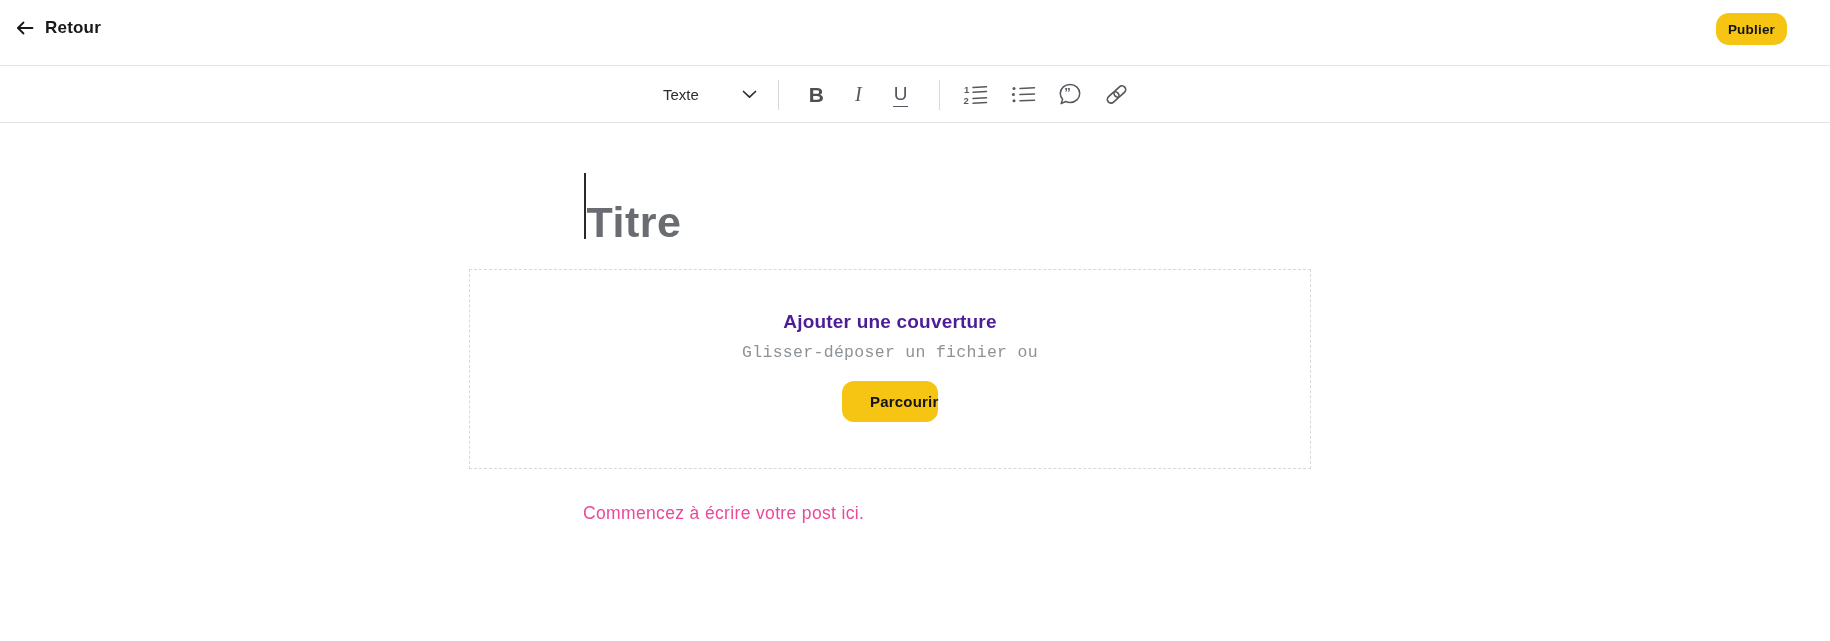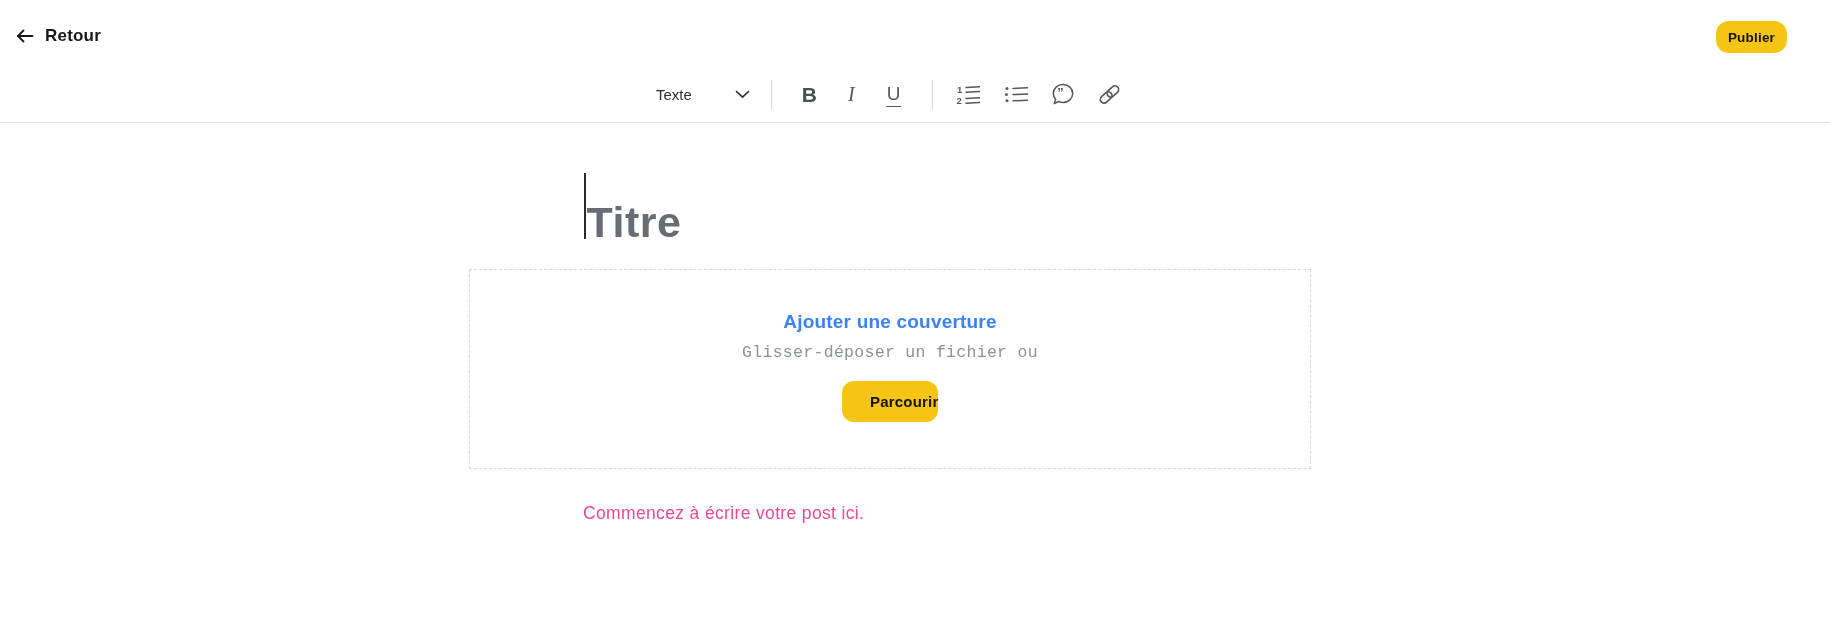--- a/index.html
+++ b/index.html
@@ -3,21 +3,21 @@
 <meta charset="utf-8">
 <style>
   * { margin: 0; padding: 0; box-sizing: border-box; }
   html, body { width: 1830px; height: 641px; background: #fff; }
   body { font-family: "Liberation Sans", "DejaVu Sans", sans-serif; position: relative; overflow: hidden; }
 
   .page { position: absolute; inset: 0; background: #ffffff; }
 
   
   .topbar {
-    position: absolute; left: 0; top: 8px; width: 1830px; height: 66px;
+    position: absolute; left: 0; top: 0; width: 1830px; height: 66px;
     background: #fff; border-bottom: 1px solid #e3e3e3;
   }
   .back-btn {
     position: absolute; left: 16px; top: 13px; height: 30px;
     display: flex; align-items: center; gap: 11px;
     background: none; border: none; cursor: pointer;
     font-family: inherit; font-size: 17px; font-weight: 700; color: #16181a;
     letter-spacing: 0.2px;
   }
   .publish-btn {
@@ -35,21 +35,21 @@
   .toolbar-inner {
     position: absolute; left: 656px; top: 0; height: 57px;
     display: flex; align-items: center;
   }
   .tb-btn {
     background: none; border: none; cursor: pointer; padding: 0;
     display: flex; align-items: center; color: #515559;
     font-family: inherit;
   }
   .block-select { gap: 43px; color: #2b2d30; }
-  .block-select .block-label { font-size: 15px; color: #2b2d30; }
+  .block-select .block-label { font-size: 15px; color: #2b2d30; margin-left: 7px; }
   .vdiv { width: 1px; height: 30px; background: #d8d8d8; }
   .vdiv1 { margin-left: 21px; }
   .vdiv2 { margin-left: 31px; }
   .bold-btn  { margin-left: 30px; font-size: 21px; font-weight: 700; color: #4d5053; }
   .italic-btn{ margin-left: 31px; font-family: "Liberation Serif", serif; font-style: italic; font-size: 20px; color: #55585c; }
   .und-btn   { margin-left: 31px; font-size: 19px; color: #55585c; }
   .und-btn .u-inner { border-bottom: 1.6px solid #55585c; padding: 0 1px 1px 1px; }
   .icon-btn  { color: #55585c; }
   .ol-btn    { margin-left: 23px; }
   .ul-btn    { margin-left: 23px; }
@@ -67,21 +67,21 @@
     margin-left: 1px; line-height: 1; margin-top: 32px;
   }
 
   .cover-box {
     position: absolute; left: 469px; top: 269px; width: 842px; height: 200px;
     border: 1px dashed #d8d8d8; background: #fff; cursor: pointer;
     display: flex; flex-direction: column; align-items: center;
     padding-top: 41px;
   }
   .cover-head {
-    font-size: 19px; font-weight: 700; color: #3b82f6; letter-spacing: 0.2px;
+    font-size: 19px; font-weight: 700; color: #4c1d95; letter-spacing: 0.2px;
   }
   .cover-sub {
     margin-top: 10px; font-size: 16.5px; color: #8d9297; letter-spacing: 0.3px; font-family: Liberation Mono, monospace;
   }
   .browse-btn {
     margin-top: 19px; width: 96px; height: 41px;
     background: #f6c514; border: none; border-radius: 12px; cursor: pointer;
     font-family: inherit; font-size: 15px; font-weight: 700; color: #141414;
     letter-spacing: 0.2px;
     padding-left: 28px;

